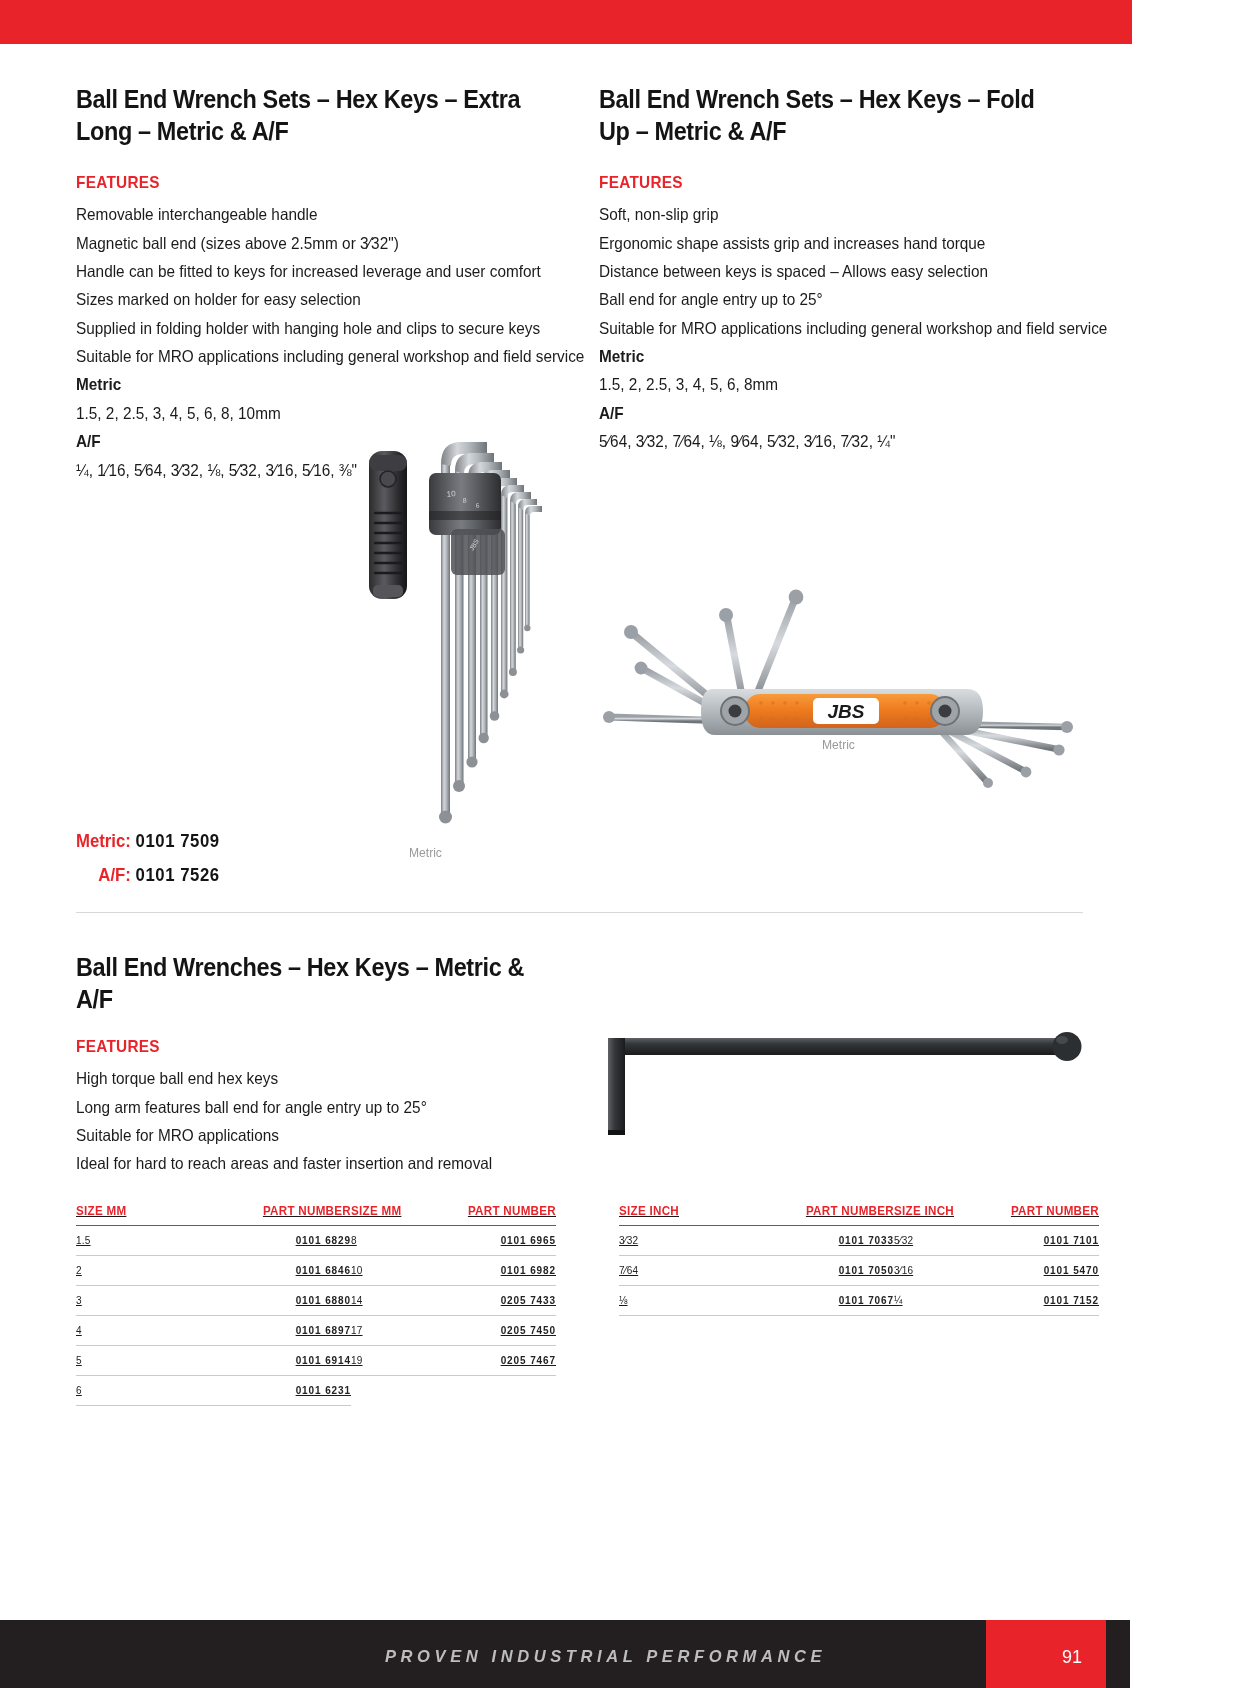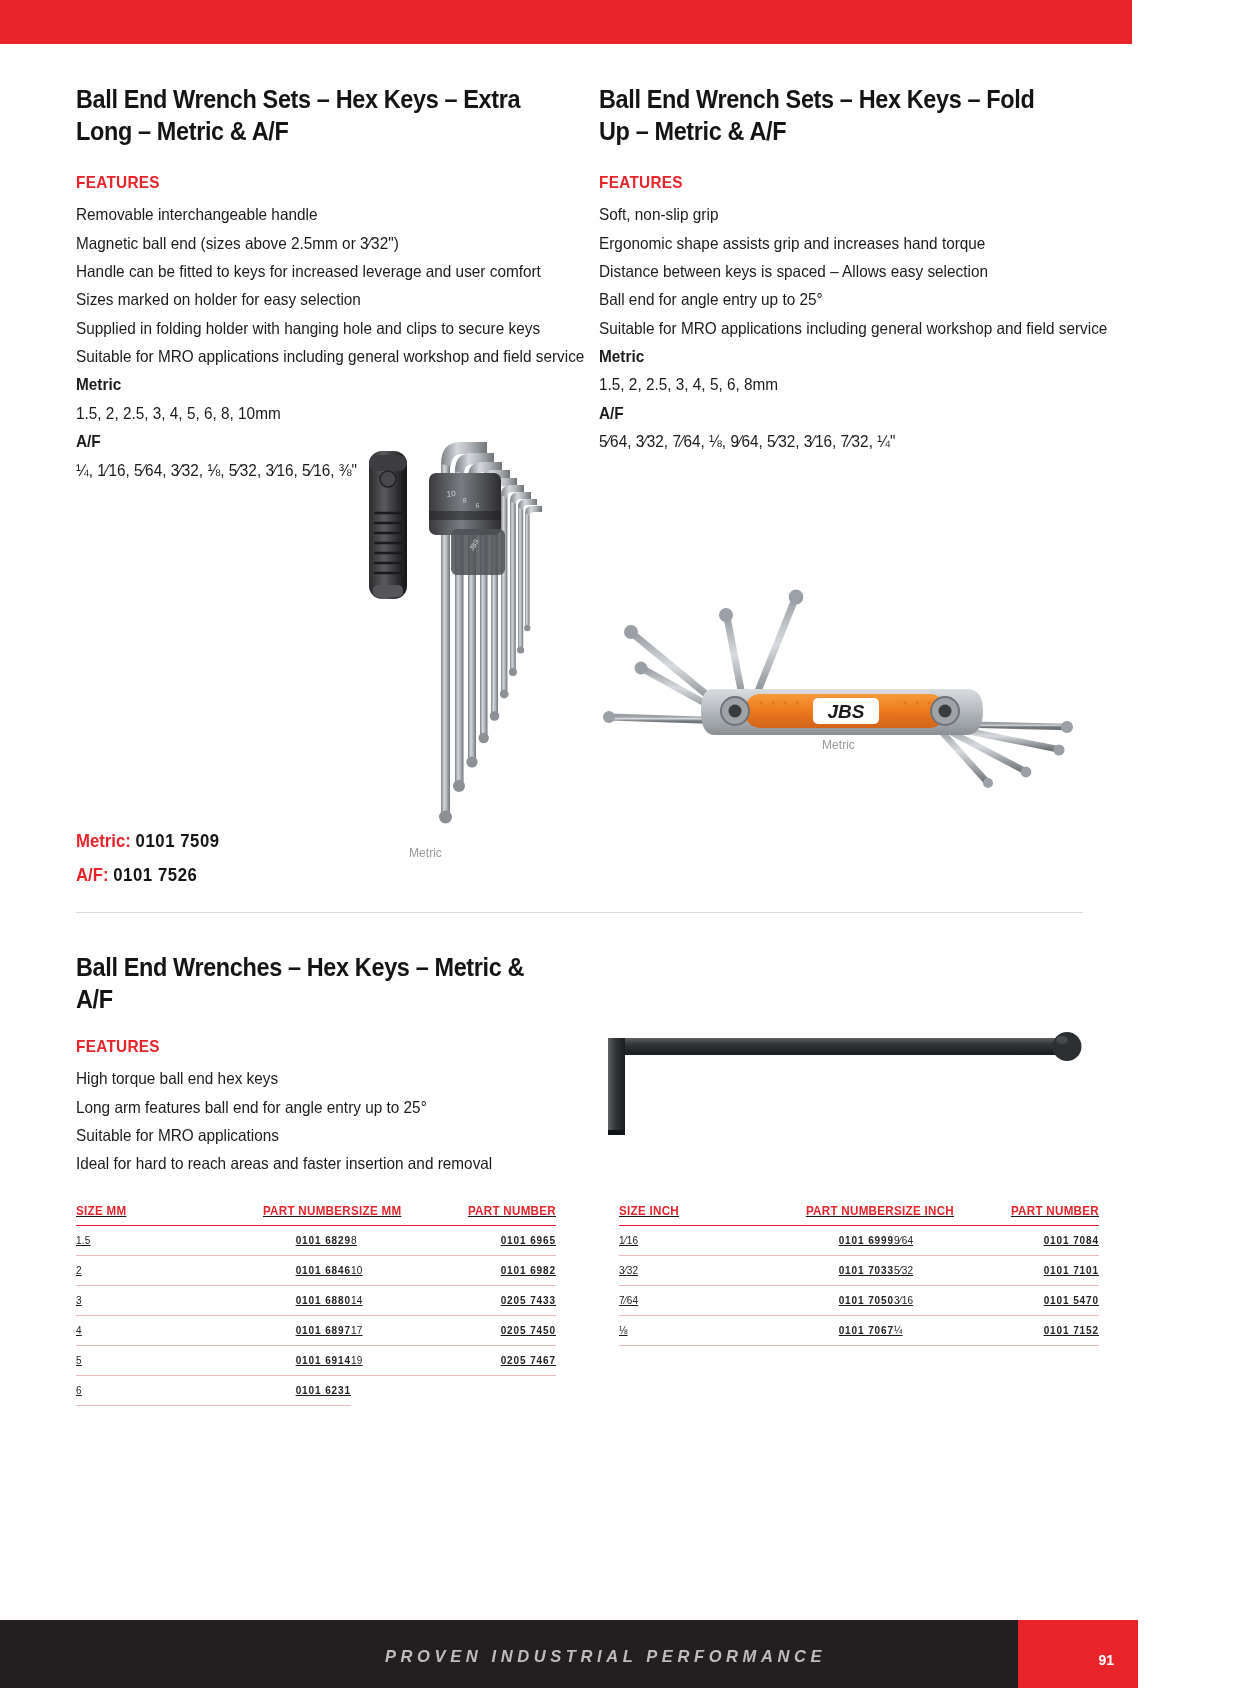--- a/index.html
+++ b/index.html
@@ -29,21 +29,21 @@
     color:#e8242a;font-weight:bold;font-size:16.5px;letter-spacing:0.3px;
     margin:0 0 8px 0;transform:scaleX(0.93);transform-origin:left center;
   }
   .feat-line{
     font-size:16.5px;line-height:1.72;color:#1b1b1b;
     transform:scaleX(0.93);transform-origin:left center;white-space:nowrap;
   }
   .feat-line.bold{font-weight:bold;}
 
   
-  .pn-block{position:absolute;}
+  .pn-block{position:absolute;text-align:right;}
   .pn-line{font-size:18px;font-weight:bold;line-height:1.9;white-space:nowrap;
            transform:scaleX(0.93);transform-origin:left center;}
   .pn-line .lab{color:#e8242a;}
   .pn-line .val{color:#141414;letter-spacing:0.6px;}
 
   
   .img-caption{position:absolute;font-size:13px;color:#9a9a9a;
                transform:scaleX(0.93);transform-origin:left center;}
 
   
@@ -65,30 +65,30 @@
     font-size:10px;padding:9px 0 9px 0;border-bottom:1px solid #f0b9bb;
     color:#222;letter-spacing:0.2px;
   }
   table.pt td.num{text-align:right;font-weight:bold;letter-spacing:0.9px;}
   table.pt td.empty{border-bottom:none;}
   table.pt td.sz{font-weight:normal;}
   .tbl-left{position:absolute;left:0;top:0;}
   .tbl-right{position:absolute;left:543px;top:0;}
 
   
-  .footer{position:absolute;left:0;bottom:0;width:1106px;height:68px;background:#ffffff;padding-left:32px;}
+  .footer{position:absolute;left:0;bottom:0;width:1106px;height:68px;background:#ffffff;}
   .footer-bar{position:absolute;left:0;bottom:0;width:1130px;height:68px;background:#231f20;}
   .footer-slant{position:absolute;right:0;bottom:0;width:160px;height:68px;background:#e8242a;
                  clip-path:polygon(40px 0,160px 0,160px 68px,0 68px);}
   .footer-slant-w{position:absolute;right:120px;bottom:0;width:60px;height:68px;background:#231f20;
                  clip-path:polygon(26px 0,60px 0,60px 68px,0 68px);}
   .footer-text{position:absolute;left:385px;bottom:22px;color:#bdbdbd;
     font-family:"Liberation Sans", sans-serif;font-style:italic;font-weight:bold;
     font-size:16.5px;letter-spacing:4.6px;}
-  .page-num{position:absolute;right:24px;bottom:20px;color:#ffffff;font-weight:bold;font-size:14px;}
+  .page-num{position:absolute;right:24px;bottom:20px;color:#ffffff;font-weight:normal;font-size:18px;}
 
   
   .img-wrap{position:absolute;}
 </style>
 </head>
 <body>
 
 <div class="top-bar">
   <div class="top-bar-notch"></div>
 </div>
@@ -407,26 +407,20 @@
         <thead>
           <tr>
             <th>SIZE INCH</th>
             <th class="r">PART NUMBER</th>
             <th>SIZE INCH</th>
             <th class="r">PART NUMBER</th>
           </tr>
         </thead>
         <tbody>
           <tr>
-            <td class="sz">1⁄16</td>
-            <td class="num">0101 6999</td>
-            <td class="sz">9⁄64</td>
-            <td class="num">0101 7084</td>
-          </tr>
-          <tr>
             <td class="sz">3⁄32</td>
             <td class="num">0101 7033</td>
             <td class="sz">5⁄32</td>
             <td class="num">0101 7101</td>
           </tr>
           <tr>
             <td class="sz">7⁄64</td>
             <td class="num">0101 7050</td>
             <td class="sz">3⁄16</td>
             <td class="num">0101 5470</td>

